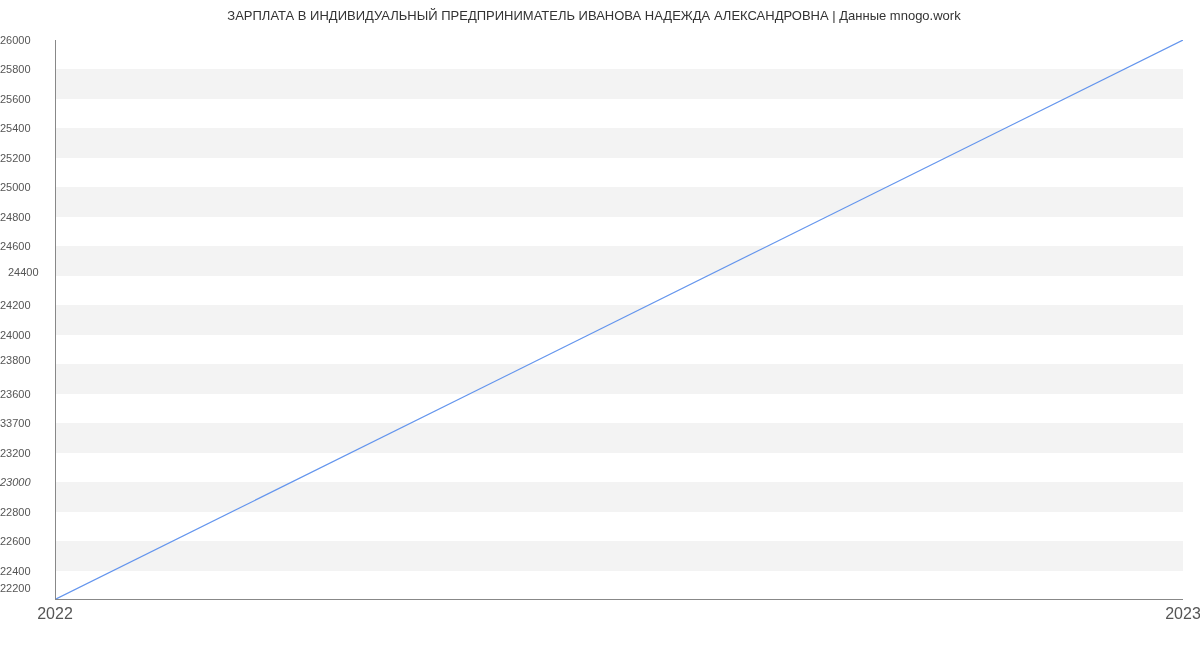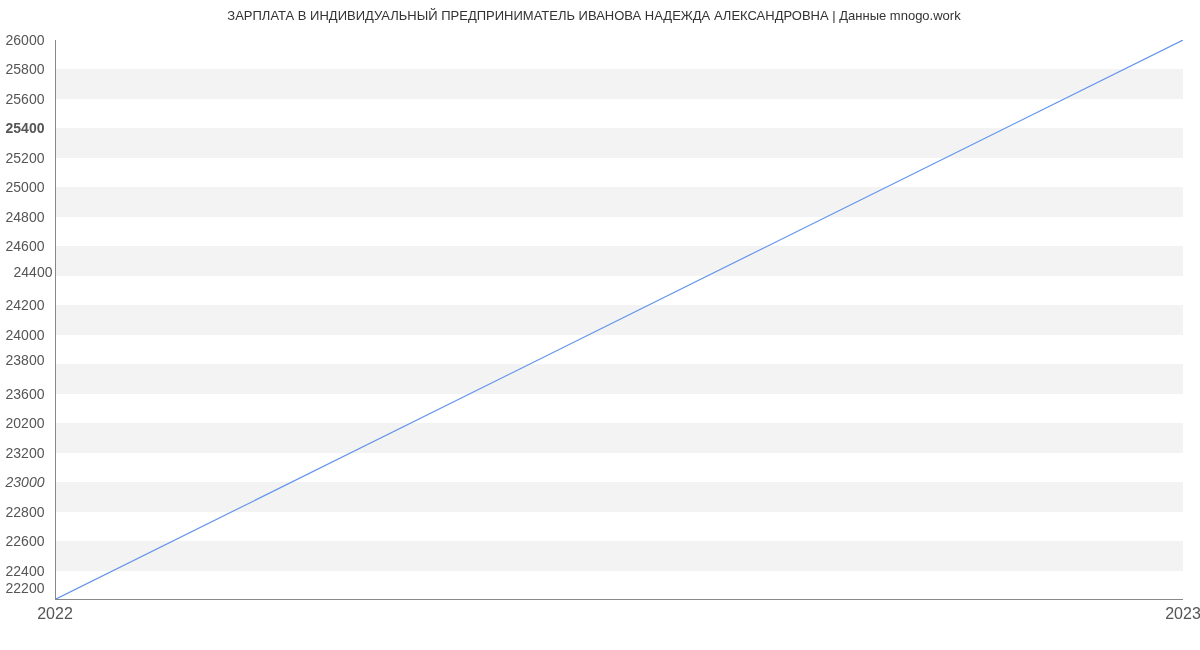--- a/index.html
+++ b/index.html
@@ -38,22 +38,22 @@
   }
   .stripe {
     position: absolute;
     left: 0;
     width: 100%;
     background: #f3f3f3;
   }
   .ytick {
     position: absolute;
     transform: translateY(-50%);
-    font-size: 14px;
-    text-align: center;
+    font-size: 11px;
+    text-align: left;
     width: 50px;
     color: #555;
   }
   .xtick {
     position: absolute;
     top: 605px; 
     font-size: 16px;
     color: #555;
     transform: translateX(-50%);
   }
@@ -71,31 +71,31 @@
 <div class="chart-wrap">
   <div class="title">ЗАРПЛАТА В ИНДИВИДУАЛЬНЫЙ ПРЕДПРИНИМАТЕЛЬ ИВАНОВА НАДЕЖДА АЛЕКСАНДРОВНА | Данные mnogo.work</div>
 
   <div id="yticks-holder">
       <div class="ytick" style="left: 0px; top: 588px;">22200</div>
       <div class="ytick" style="left: 0px; top: 570.526px;">22400</div>
       <div class="ytick" style="left: 0px; top: 541.053px;">22600</div>
       <div class="ytick" style="left: 0px; top: 511.579px;">22800</div>
       <div class="ytick" style="left: 0px; top: 482.105px; font-style: italic;">23000</div>
       <div class="ytick" style="left: 0px; top: 452.632px;">23200</div>
-      <div class="ytick" style="left: 0px; top: 423.158px;">20200</div>
+      <div class="ytick" style="left: 0px; top: 423.158px;">33700</div>
       <div class="ytick" style="left: 0px; top: 393.684px;">23600</div>
       <div class="ytick" style="left: 0px; top: 360px;">23800</div>
       <div class="ytick" style="left: 0px; top: 334.737px;">24000</div>
       <div class="ytick" style="left: 0px; top: 305.263px;">24200</div>
       <div class="ytick" style="left: 0px; top: 272px; margin-left: 8px;">24400</div>
       <div class="ytick" style="left: 0px; top: 246.316px;">24600</div>
       <div class="ytick" style="left: 0px; top: 216.842px;">24800</div>
       <div class="ytick" style="left: 0px; top: 187.368px;">25000</div>
       <div class="ytick" style="left: 0px; top: 157.895px;">25200</div>
-      <div class="ytick" style="left: 0px; top: 128.421px; font-weight: bold;">25400</div>
+      <div class="ytick" style="left: 0px; top: 128.421px;">25400</div>
       <div class="ytick" style="left: 0px; top: 98.9474px;">25600</div>
       <div class="ytick" style="left: 0px; top: 69.4737px;">25800</div>
       <div class="ytick" style="left: 0px; top: 40px;">26000</div>
     </div>
 
   <div id="xticks-holder">
       <div class="xtick" style="left: 55px;">2022</div>
       <div class="xtick" style="left: 1183px;">2023</div>
     </div>
 

